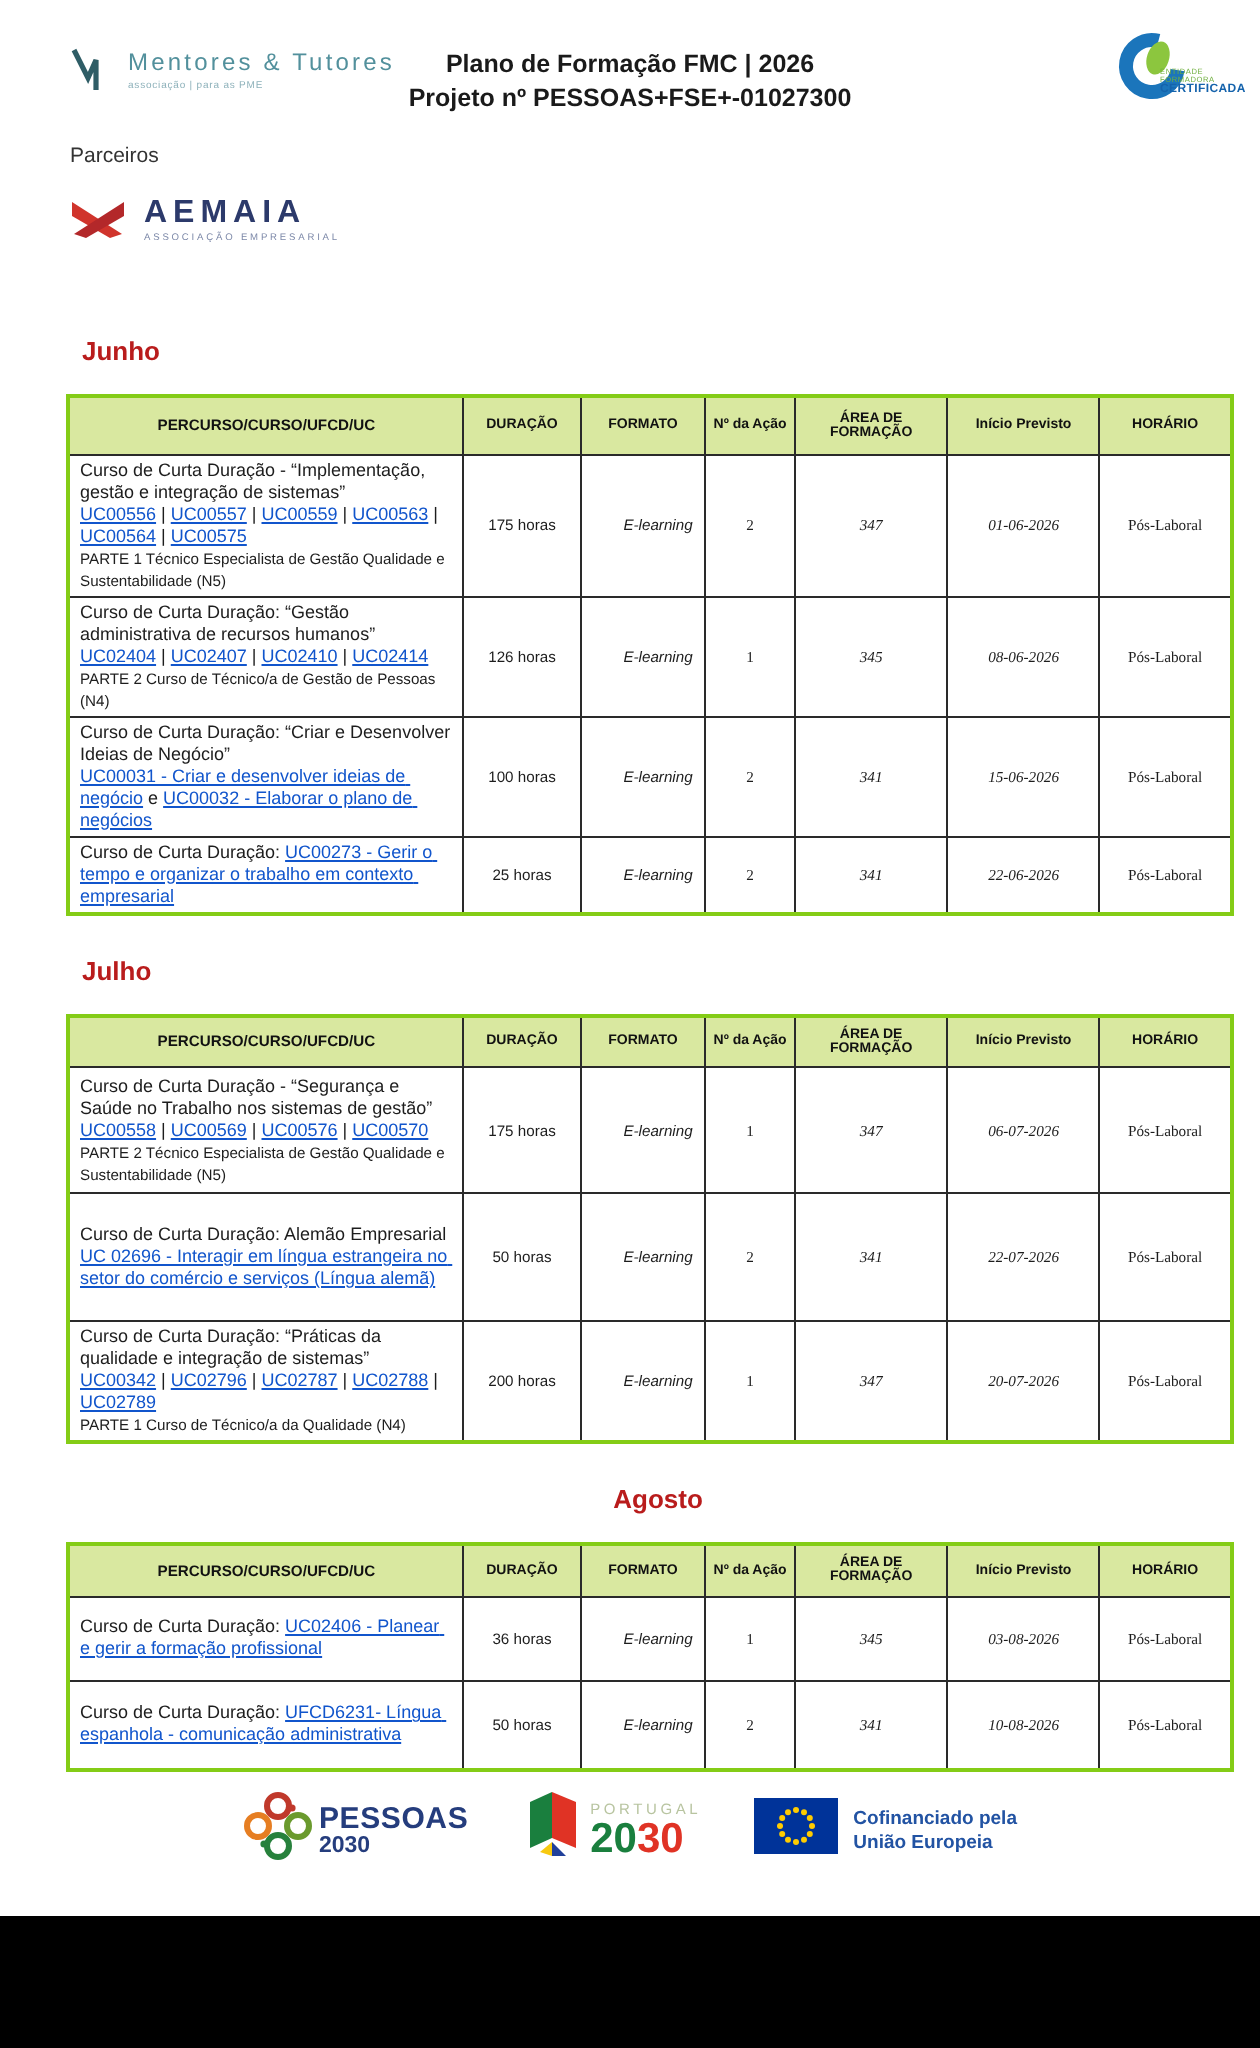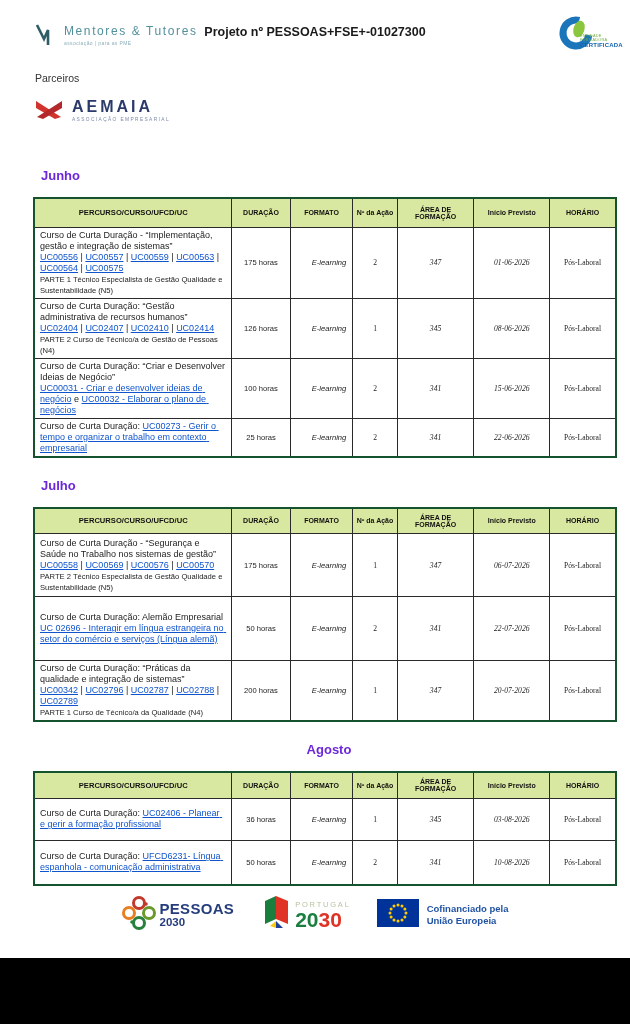--- a/index.html
+++ b/index.html
@@ -24,22 +24,22 @@
   .cert-l3 { font-size:6px; font-weight:bold; color:#1563ac; letter-spacing:0.2px; line-height:7px; }
 
   
   .parceiros-label { position:absolute; left:35px; top:72px; font-size:10.5px; color:#333; }
   .aemaia { position:absolute; left:35px; top:98px; display:flex; align-items:flex-start; gap:9px; }
   .aemaia-name { font-size:16px; font-weight:bold; letter-spacing:3px; color:#2c3a6b; line-height:17px; }
   .aemaia-sub { font-size:4.8px; letter-spacing:1.4px; color:#7c88a8; margin-top:2px; }
 
   
   #months { position:absolute; left:33px; top:168px; width:584px; }
-  .month-title { font-size:13px; font-weight:bold; color:#6d28d9; margin:0 0 14px 8px; }
-  table.plan { width:100%; border-collapse:collapse; table-layout:fixed; border:2px solid #14532d; margin-bottom:4px; }
+  .month-title { font-size:13px; font-weight:bold; color:#b91c1c; margin:0 0 14px 8px; }
+  table.plan { width:100%; border-collapse:collapse; table-layout:fixed; border:2px solid #84cc16; margin-bottom:4px; }
   table.plan th, table.plan td { border:1px solid #2a2a2a; vertical-align:middle; }
   table.plan th {
     background:#d9e8a0; font-size:7px; font-weight:bold; text-align:center;
     padding:2px 1px; color:#111;
   }
   table.plan th.th-course { font-size:7.6px; }
   td.course { padding:2px 5px; font-size:9px; line-height:11px; white-space:pre-wrap; vertical-align:top; }
   .seg-p { color:#1d1d1d; }
   .seg-l { color:#1155cc; text-decoration:underline; cursor:pointer; }
   .seg-n { color:#1d1d1d; font-size:7.6px; line-height:9px; }
@@ -88,20 +88,21 @@
         <path d="M2 3 L9 17 L13 8 L13 23" fill="none" stroke="#2f5d66" stroke-width="2.6"></path>
       </svg>
     </span>
     <div class="brand-text-block">
       <div class="brand-name">Mentores &amp; Tutores</div>
       <div class="brand-tagline">associação | para as PME</div>
     </div>
   </div>
 
   <div class="doc-title">
+    <div class="t1">Plano de Formação FMC | 2026</div>
     <div class="t2">Projeto nº PESSOAS+FSE+-01027300</div>
   </div>
 
   <div class="cert-logo">
     <span>
       <svg width="44" height="46" viewBox="0 0 44 46" style="position:absolute;left:0;top:0;">
         <circle cx="20" cy="21" r="13" fill="none" stroke="#1b75bb" stroke-width="7" stroke-dasharray="62 20" stroke-dashoffset="-10" transform="rotate(-35 20 21)"></circle>
         <ellipse cx="23" cy="17" rx="5.5" ry="8.5" fill="#8cc63e" transform="rotate(18 23 17)"></ellipse>
       </svg>
     </span>

